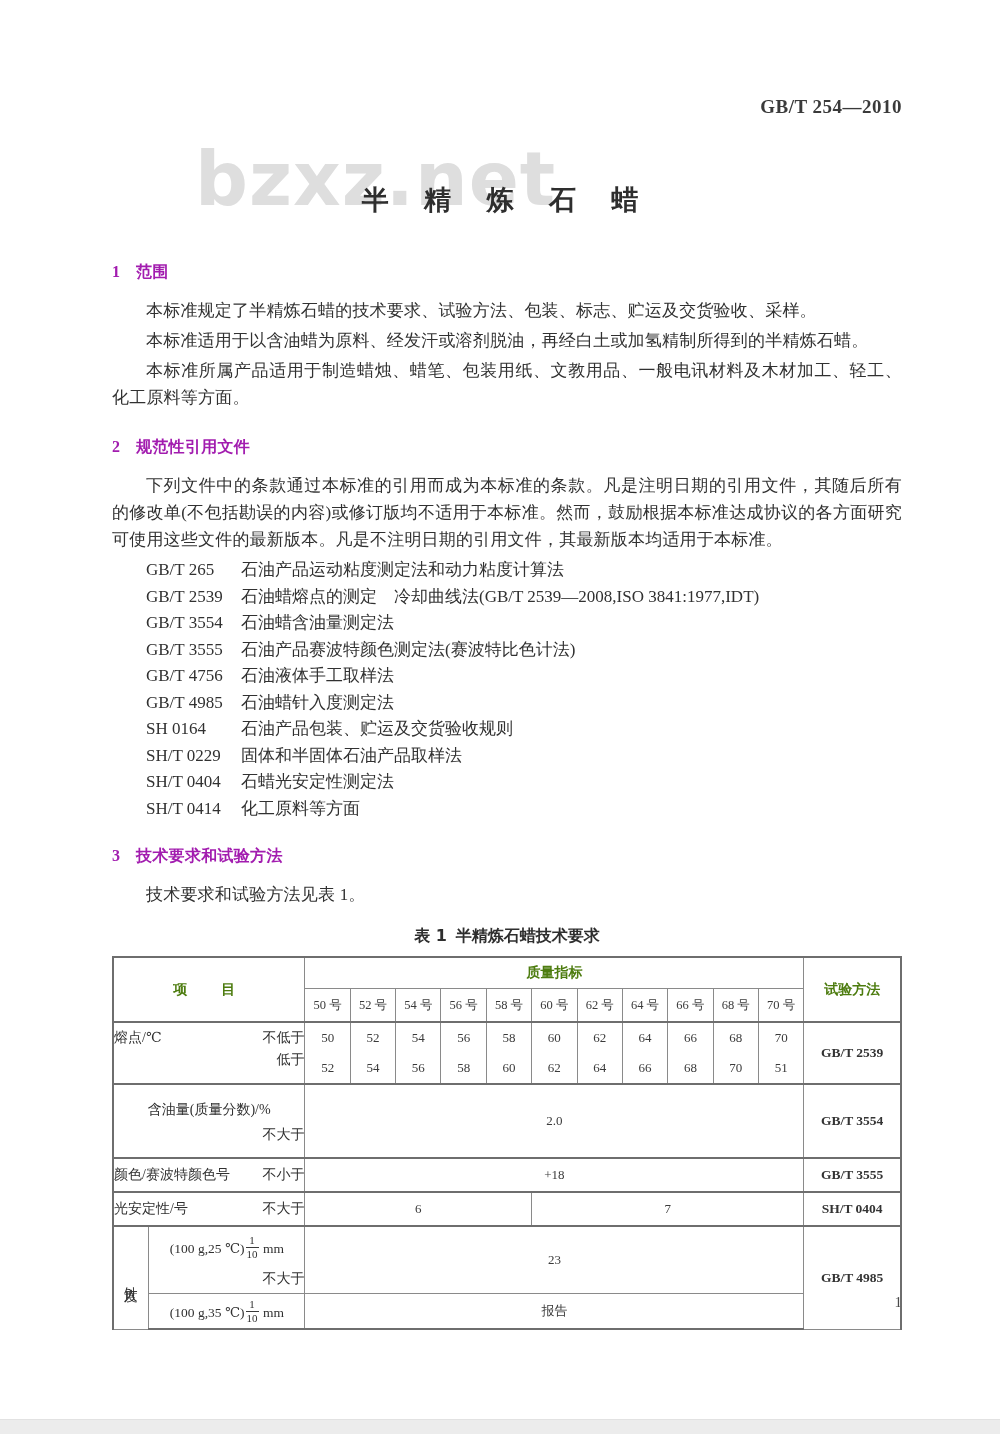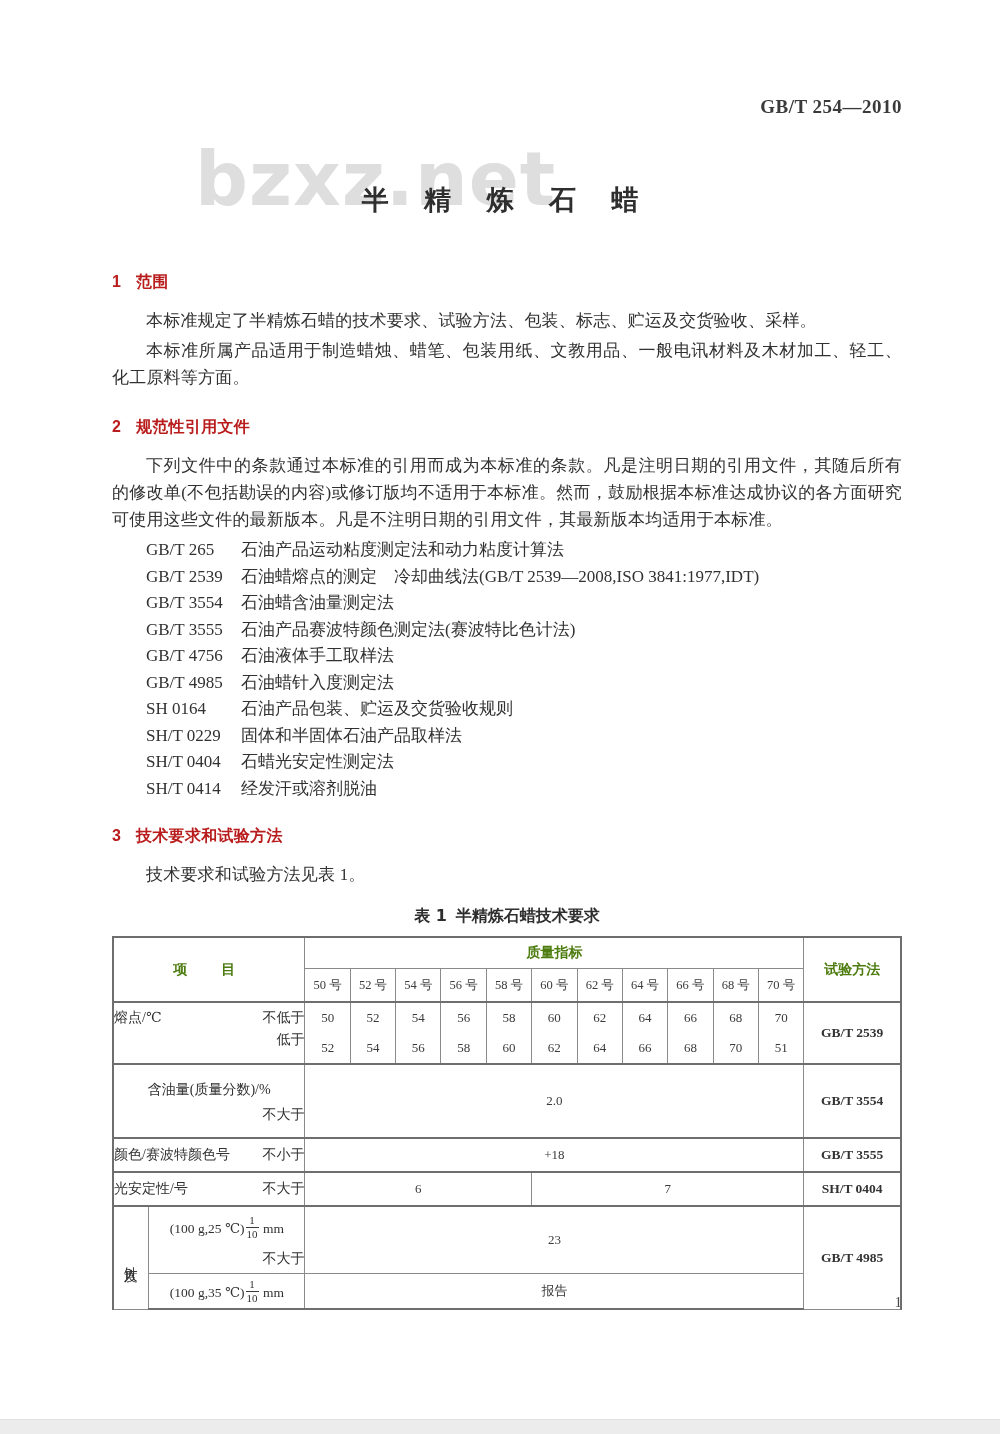--- a/index.html
+++ b/index.html
@@ -74,25 +74,25 @@
   
   .body {
     position: absolute;
     top: 262px;
     left: 112px;
     width: 790px;
     z-index: 2;
   }
 
   .sec-head {
-    font-family: Liberation Sans, sans-serif;
+    font-family: Liberation Serif, serif;
     font-weight: bold;
     font-size: 16px;
-    color: #b91c1c;
-    margin: 10px 0 14px 0;
+    color: #a21caf;
+    margin: 0 0 14px 0;
     letter-spacing: 0.3px;
   }
   .sec-head .num {
     display: inline-block;
     min-width: 24px;
   }
   .sec-head.s2 { margin-top: 26px; }
   .sec-head.s3 { margin-top: 24px; }
 
   p.para {
@@ -228,38 +228,39 @@
   <div class="watermark">bzxz.net</div>
 
   <div class="doc-title">半 精 炼 石 蜡</div>
 
   <div class="body">
 
     <div class="sec-head">
       <span class="num">1</span><span>范围</span>
     </div>
     <p class="para">本标准规定了半精炼石蜡的技术要求、试验方法、包装、标志、贮运及交货验收、采样。</p>
+    <p class="para">本标准适用于以含油蜡为原料、经发汗或溶剂脱油，再经白土或加氢精制所得到的半精炼石蜡。</p>
     <p class="para last">本标准所属产品适用于制造蜡烛、蜡笔、包装用纸、文教用品、一般电讯材料及木材加工、轻工、化工原料等方面。</p>
 
     <div class="sec-head s2">
       <span class="num">2</span><span>规范性引用文件</span>
     </div>
     <p class="para">下列文件中的条款通过本标准的引用而成为本标准的条款。凡是注明日期的引用文件，其随后所有的修改单(不包括勘误的内容)或修订版均不适用于本标准。然而，鼓励根据本标准达成协议的各方面研究可使用这些文件的最新版本。凡是不注明日期的引用文件，其最新版本均适用于本标准。</p>
 
     <ul class="ref-list">
       <li><span class="code">GB/T 265</span><span>石油产品运动粘度测定法和动力粘度计算法</span></li>
       <li><span class="code">GB/T 2539</span><span>石油蜡熔点的测定　冷却曲线法(GB/T 2539—2008,ISO 3841:1977,IDT)</span></li>
       <li><span class="code">GB/T 3554</span><span>石油蜡含油量测定法</span></li>
       <li><span class="code">GB/T 3555</span><span>石油产品赛波特颜色测定法(赛波特比色计法)</span></li>
       <li><span class="code">GB/T 4756</span><span>石油液体手工取样法</span></li>
       <li><span class="code">GB/T 4985</span><span>石油蜡针入度测定法</span></li>
       <li><span class="code">SH 0164</span><span>石油产品包装、贮运及交货验收规则</span></li>
       <li><span class="code">SH/T 0229</span><span>固体和半固体石油产品取样法</span></li>
       <li><span class="code">SH/T 0404</span><span>石蜡光安定性测定法</span></li>
-      <li><span class="code">SH/T 0414</span><span>经发汗或溶剂脱油</span></li>
+      <li><span class="code">SH/T 0414</span><span>化工原料等方面</span></li>
     </ul>
 
     <div class="sec-head s3">
       <span class="num">3</span><span>技术要求和试验方法</span>
     </div>
     <p class="para last">技术要求和试验方法见表 1。</p>
 
     <div class="table-caption">
       <span>表 1</span><span class="gap"></span><span>半精炼石蜡技术要求</span>
     </div>

